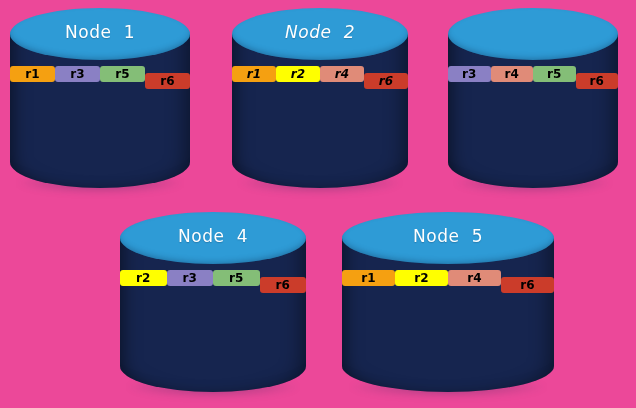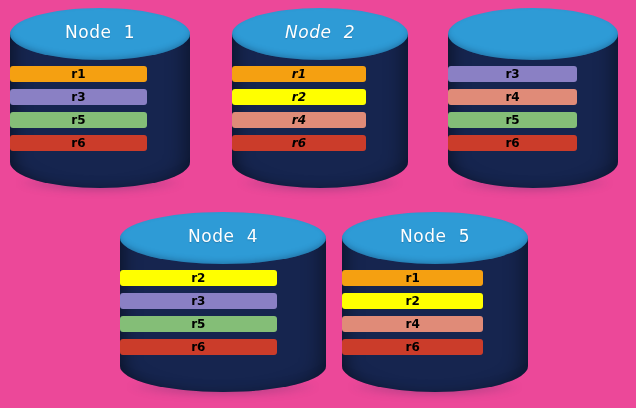--- a/index.html
+++ b/index.html
@@ -82,22 +82,22 @@
     text-shadow: 0 1px 1px rgba(10,40,70,0.25);
   }
 
   .replicas {
     position: absolute;
     left: 0;
     right: 0;
     top: 58px;
     z-index: 5;
     display: flex;
-    flex-direction: column;
-    align-items: flex-start;
+    flex-direction: row;
+    align-items: flex-end;
   }
 
   .replica {
     width: 76%;
     height: 16px;
     line-height: 16px;
     margin-bottom: 7px;
     border-radius: 3px;
     text-align: center;
     font-size: 12px;
@@ -139,33 +139,33 @@
       <div class="cyl-shadow"></div>
       <div class="cyl-body" style="background: rgb(22, 37, 79);"></div>
       <div class="cyl-top" style="background: rgb(46, 155, 214);"></div>
       <div class="replicas">
         <div class="replica" style="background: rgb(138, 128, 196); color: rgb(0, 0, 0);">r3</div>
         <div class="replica" style="background: rgb(224, 139, 120); color: rgb(0, 0, 0);">r4</div>
         <div class="replica" style="background: rgb(132, 190, 119); color: rgb(0, 0, 0);">r5</div>
         <div class="replica" style="background: rgb(203, 60, 42); color: rgb(0, 0, 0);">r6</div>
       </div>
     </div>
-    <div class="node" style="left: 120px; top: 212px; width: 186px; height: 180px; padding-left: 20px;">
+    <div class="node" style="left: 120px; top: 212px; width: 186px; height: 180px;">
       <div class="cyl-shadow"></div>
       <div class="cyl-body" style="background: rgb(22, 37, 79);"></div>
       <div class="cyl-top" style="background: rgb(46, 155, 214);"></div>
       <div class="cyl-label" style="color: rgb(255, 255, 255);">Node  4</div>
       <div class="replicas">
         <div class="replica" style="background: rgb(255, 255, 0); color: rgb(0, 0, 0);">r2</div>
         <div class="replica" style="background: rgb(138, 128, 196); color: rgb(0, 0, 0);">r3</div>
         <div class="replica" style="background: rgb(132, 190, 119); color: rgb(0, 0, 0);">r5</div>
         <div class="replica" style="background: rgb(203, 60, 42); color: rgb(0, 0, 0);">r6</div>
       </div>
     </div>
-    <div class="node" style="left: 342px; top: 212px; width: 186px; height: 180px;">
+    <div class="node" style="left: 342px; top: 212px; width: 212px; height: 180px;">
       <div class="cyl-shadow"></div>
       <div class="cyl-body" style="background: rgb(22, 37, 79);"></div>
       <div class="cyl-top" style="background: rgb(46, 155, 214);"></div>
       <div class="cyl-label" style="color: rgb(255, 255, 255);">Node  5</div>
       <div class="replicas">
         <div class="replica" style="background: rgb(245, 160, 17); color: rgb(0, 0, 0);">r1</div>
         <div class="replica" style="background: rgb(255, 255, 0); color: rgb(0, 0, 0);">r2</div>
         <div class="replica" style="background: rgb(224, 139, 120); color: rgb(0, 0, 0);">r4</div>
         <div class="replica" style="background: rgb(203, 60, 42); color: rgb(0, 0, 0);">r6</div>
       </div>

